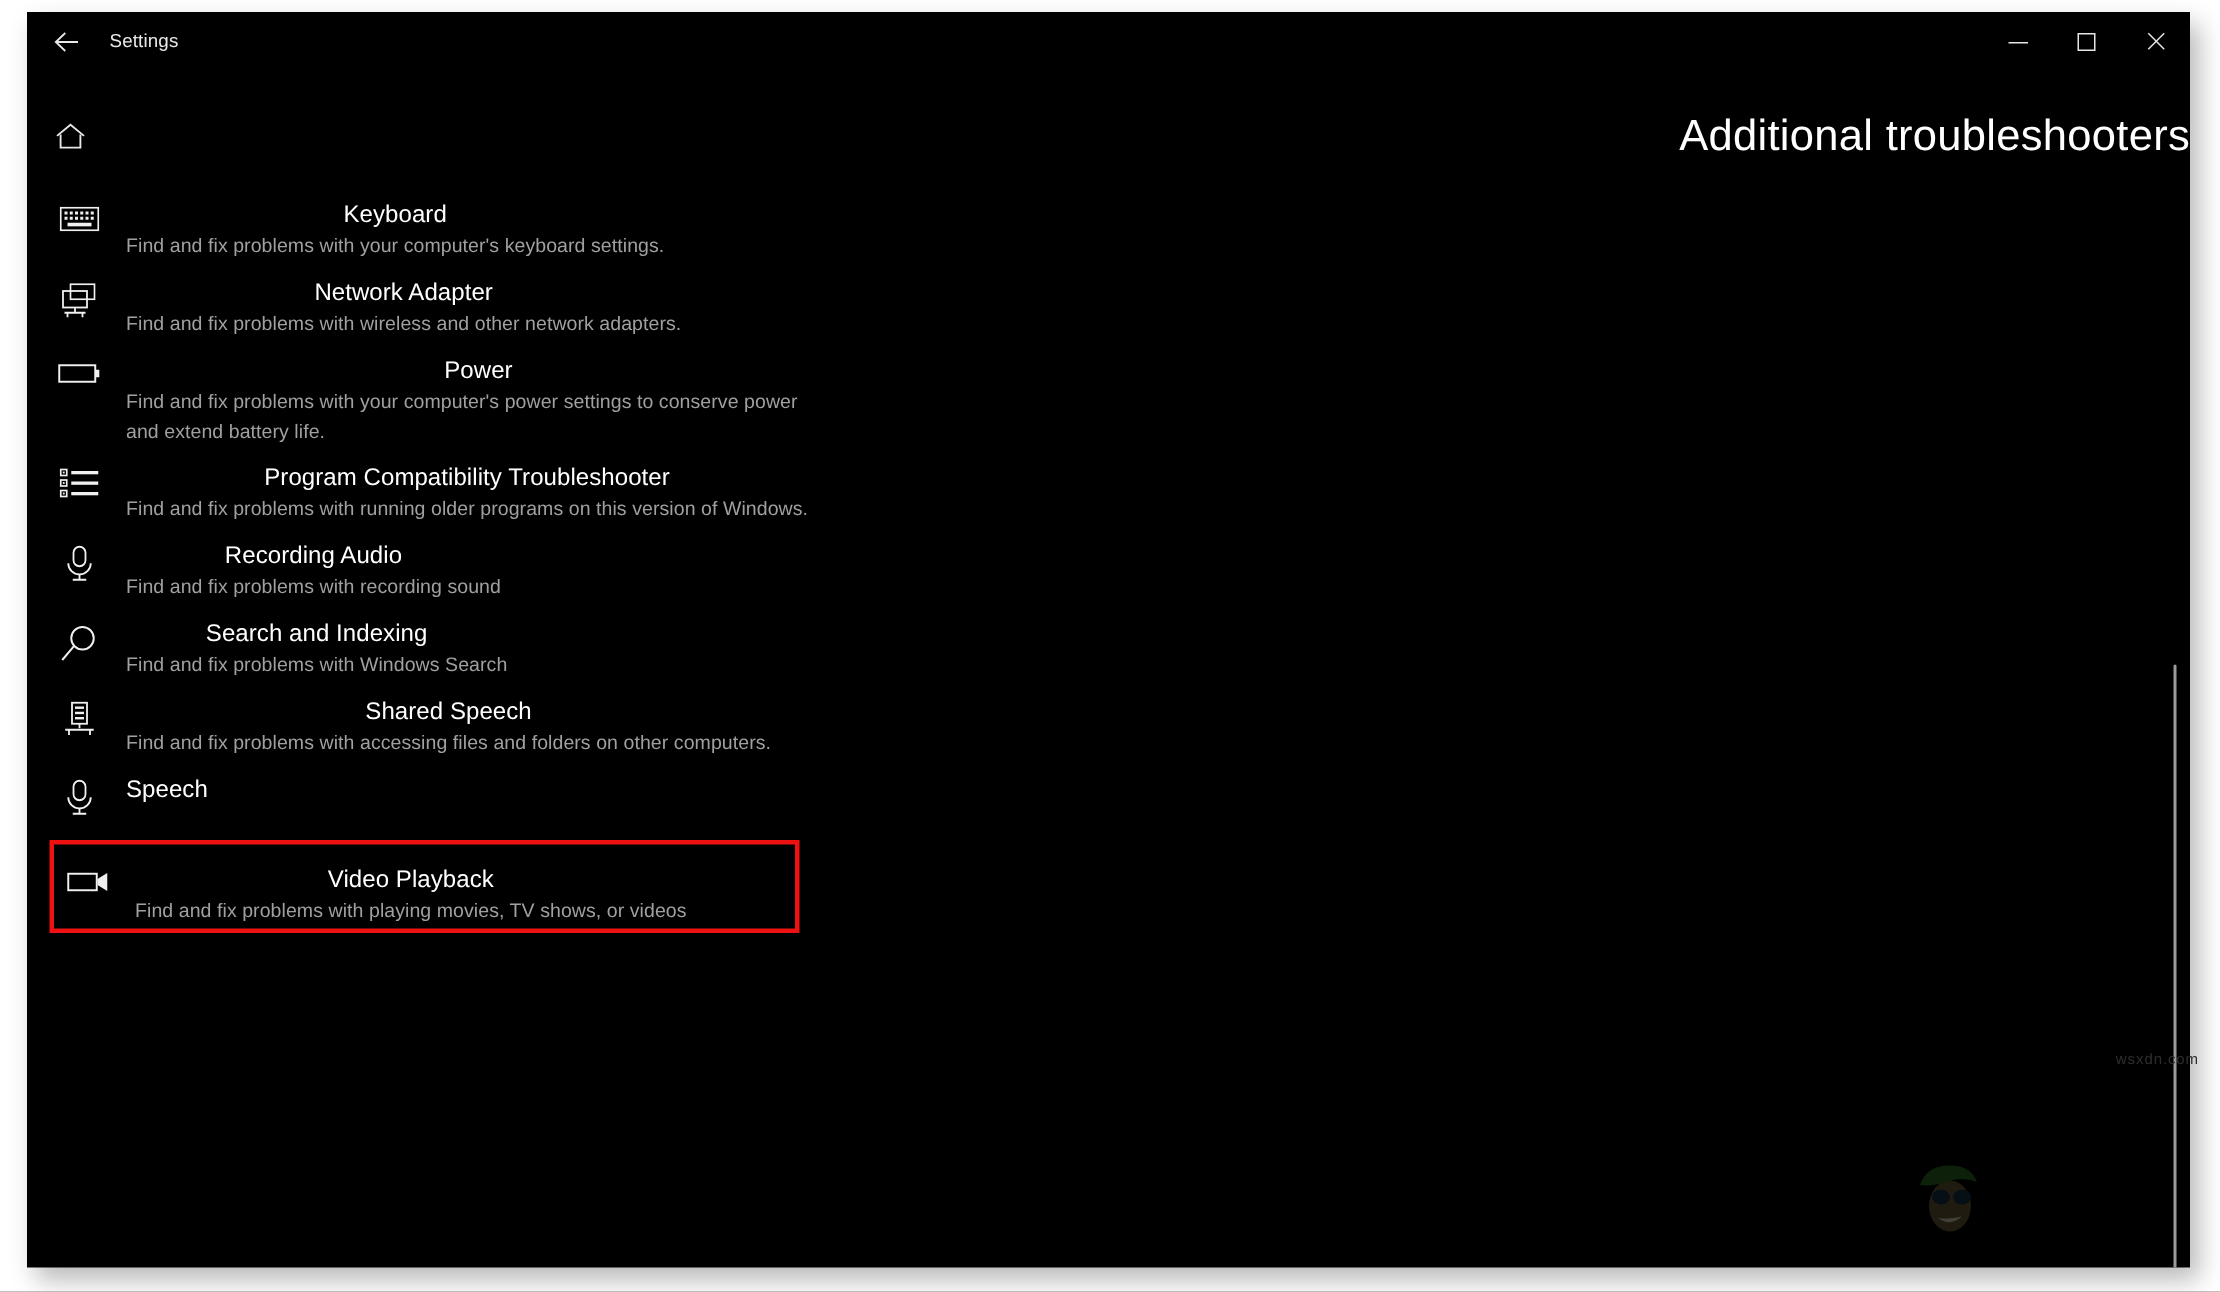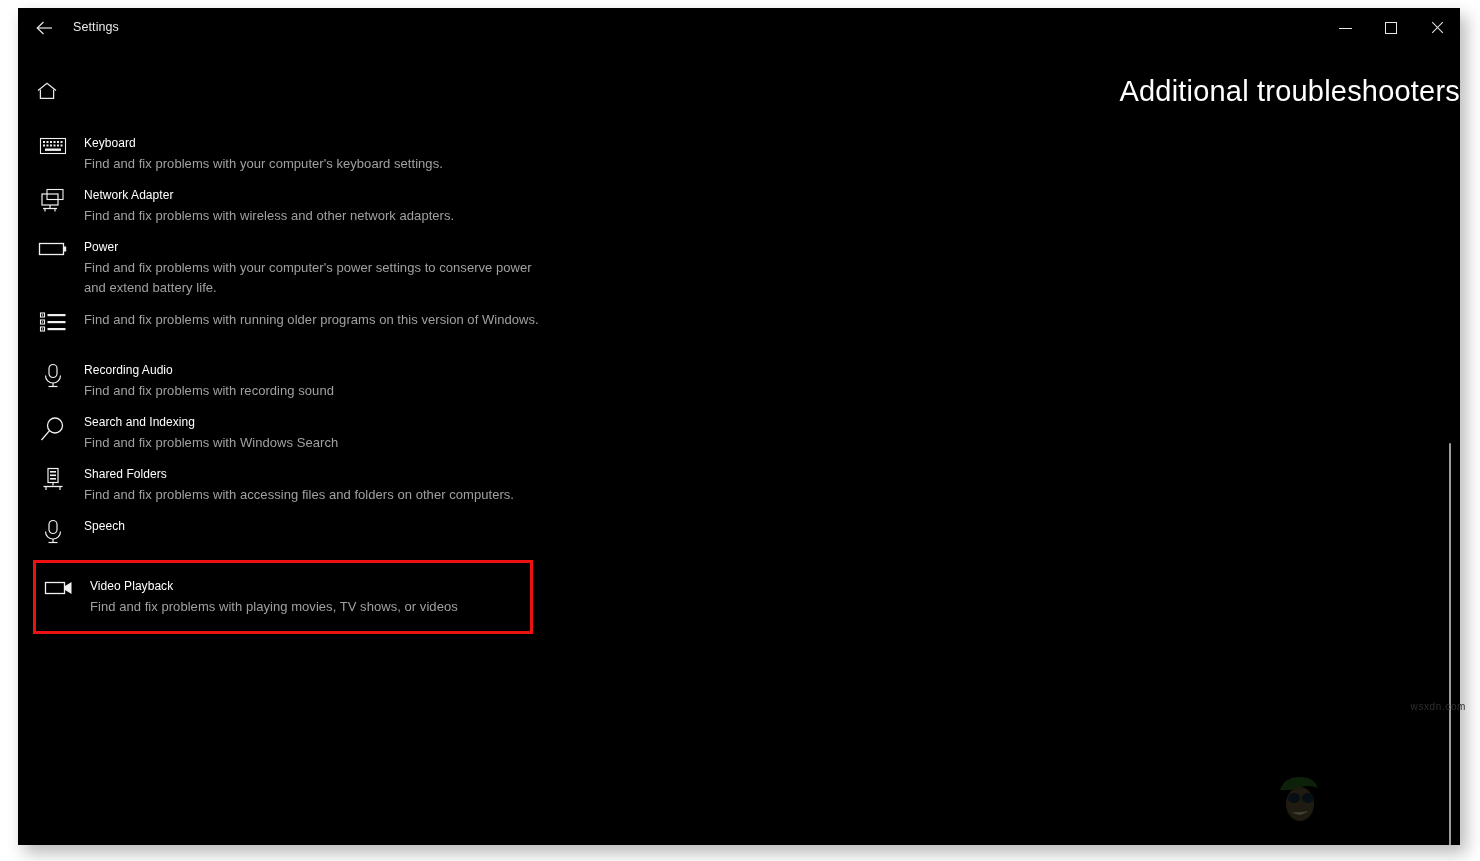--- a/index.html
+++ b/index.html
@@ -147,42 +147,43 @@
     padding-top: 2px;
     display: flex;
     justify-content: center;
     align-items: flex-start;
   }
   .titem-body {
     padding-left: 8px;
     max-width: 470px;
   }
   .titem-title {
-    font-size: 12px;
+    font-size: 16px;
     color: #ffffff;
     line-height: 19px;
     letter-spacing: .05px;
+    text-align: center;
   }
   .titem-desc {
     font-size: 13px;
     color: #a0a0a0;
     line-height: 19.5px;
     margin-top: 1px;
     letter-spacing: .05px;
   }
 
   
   .titem.highlighted {
     outline: 3px solid #ee1111;
     outline-offset: 0;
   }
   #item-video-playback {
     margin-left: 6px;
     width: 494px;
-    padding: 14px 0 14px 0;
+    padding: 14px 0 2px 0;
   }
 
   
   .scrollbar-track {
     position: absolute;
     right: 4px;
     top: 40px;
     width: 12px;
     bottom: 4px;
     cursor: pointer;
@@ -328,20 +329,21 @@
               <rect x="2.9" y="3.4" width="1.2" height="1.2"></rect>
               <rect x="2.9" y="10.4" width="1.2" height="1.2"></rect>
               <rect x="2.9" y="17.4" width="1.2" height="1.2"></rect>
               <rect x="8.5" y="3" width="18" height="2.2"></rect>
               <rect x="8.5" y="10" width="18" height="2.2"></rect>
               <rect x="8.5" y="17" width="18" height="2.2"></rect>
             </g>
           </svg>
         </div>
         <div class="titem-body">
+          <div class="titem-title">Program Compatibility Troubleshooter</div>
           <div class="titem-desc">Find and fix problems with running older programs on this version of Windows.</div>
         </div>
       </div>
 
       <div class="titem">
         <div class="titem-icon">
           <svg width="22" height="26" viewBox="0 0 22 26" aria-hidden="true">
             <rect x="7" y="1.5" width="8" height="13" rx="4" fill="none" stroke="#f0f0f0" stroke-width="1.2"></rect>
             <path d="M3.5 12.5 a7.5 7.5 0 0 0 15 0" fill="none" stroke="#f0f0f0" stroke-width="1.2"></path>
             <line x1="11" y1="20" x2="11" y2="23" stroke="#f0f0f0" stroke-width="1.2"></line>
@@ -376,21 +378,21 @@
               <rect x="10" y="7.5" width="6" height="1.6"></rect>
               <rect x="10" y="11" width="6" height="1.6"></rect>
             </g>
             <line x1="13" y1="15.5" x2="13" y2="18.5" stroke="#f0f0f0" stroke-width="1.2"></line>
             <line x1="3.5" y1="19.5" x2="22.5" y2="19.5" stroke="#f0f0f0" stroke-width="1.3"></line>
             <line x1="6" y1="19.5" x2="6" y2="23" stroke="#f0f0f0" stroke-width="1.2"></line>
             <line x1="20" y1="19.5" x2="20" y2="23" stroke="#f0f0f0" stroke-width="1.2"></line>
           </svg>
         </div>
         <div class="titem-body">
-          <div class="titem-title">Shared Folders</div>
+          <div class="titem-title">Shared Speech</div>
           <div class="titem-desc">Find and fix problems with accessing files and folders on other computers.</div>
         </div>
       </div>
 
       <div class="titem">
         <div class="titem-icon">
           <svg width="22" height="26" viewBox="0 0 22 26" aria-hidden="true">
             <rect x="7" y="1.5" width="8" height="13" rx="4" fill="none" stroke="#f0f0f0" stroke-width="1.2"></rect>
             <path d="M3.5 12.5 a7.5 7.5 0 0 0 15 0" fill="none" stroke="#f0f0f0" stroke-width="1.2"></path>
             <line x1="11" y1="20" x2="11" y2="23" stroke="#f0f0f0" stroke-width="1.2"></line>

